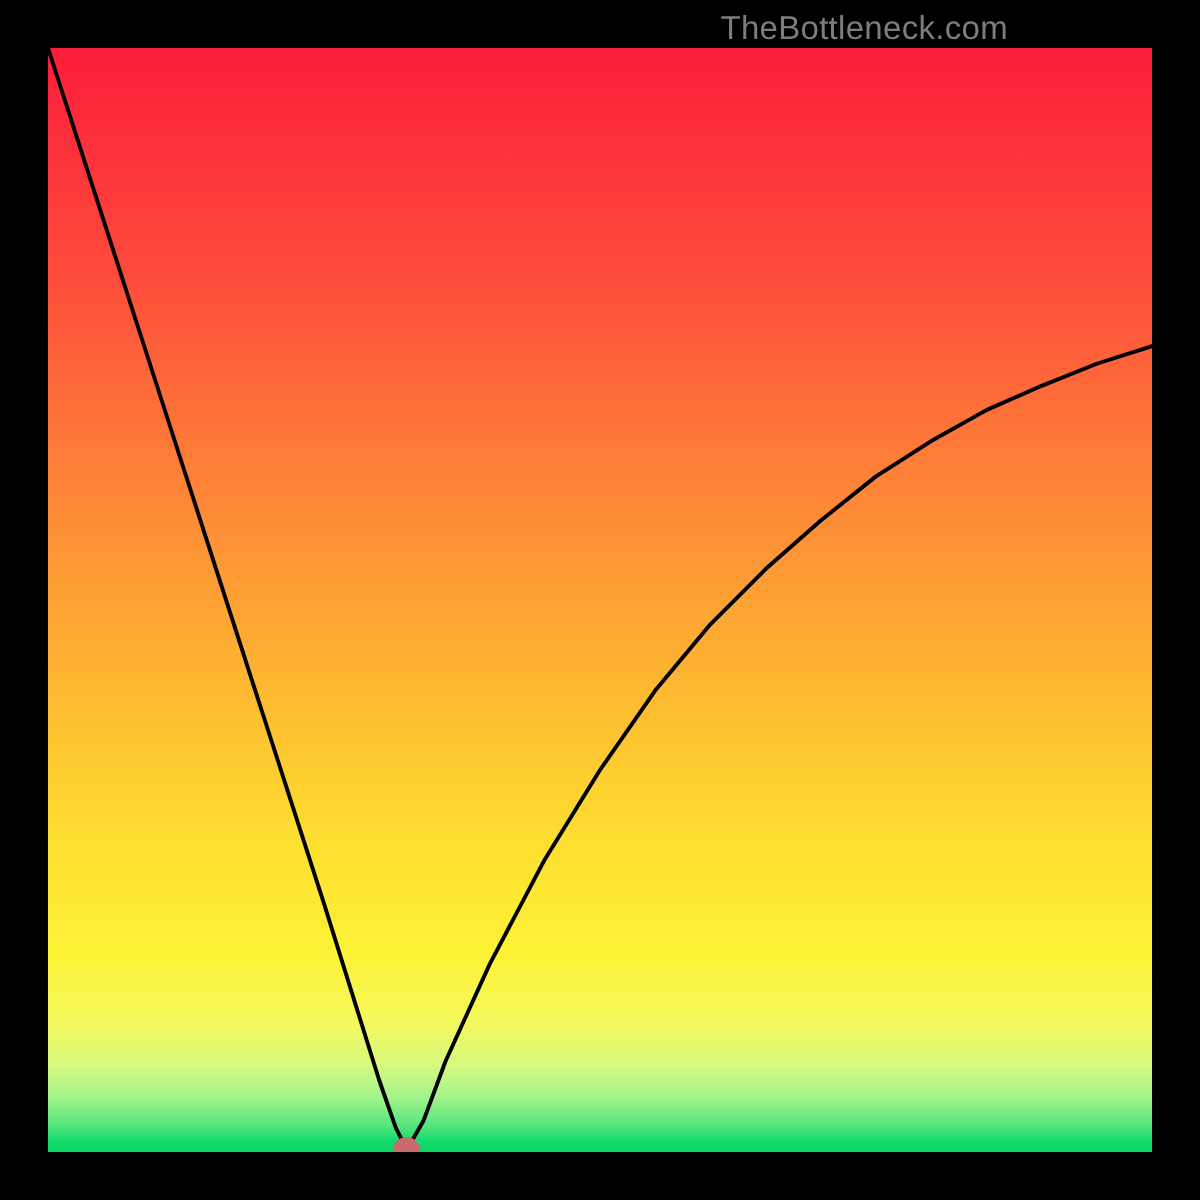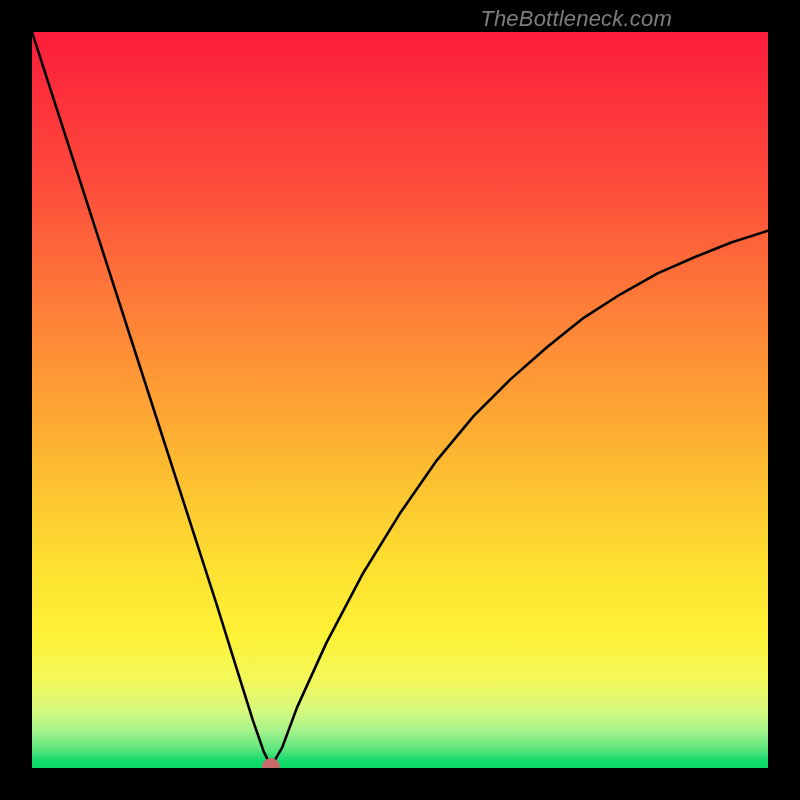--- a/index.html
+++ b/index.html
@@ -9,21 +9,20 @@
     height: 800px;
     overflow: hidden;
     background: #000;
     font-family: Arial, Helvetica, sans-serif;
   }
   .frame {
     position: relative;
     width: 680px;
     height: 800px;
     background: #000;
-    font-style: italic;
   }
   .plot-area {
     position: absolute;
     left: 32px;
     top: 32px;
     width: 736px;
     height: 736px;
     overflow: hidden;
   }
   .gradient-bg {

